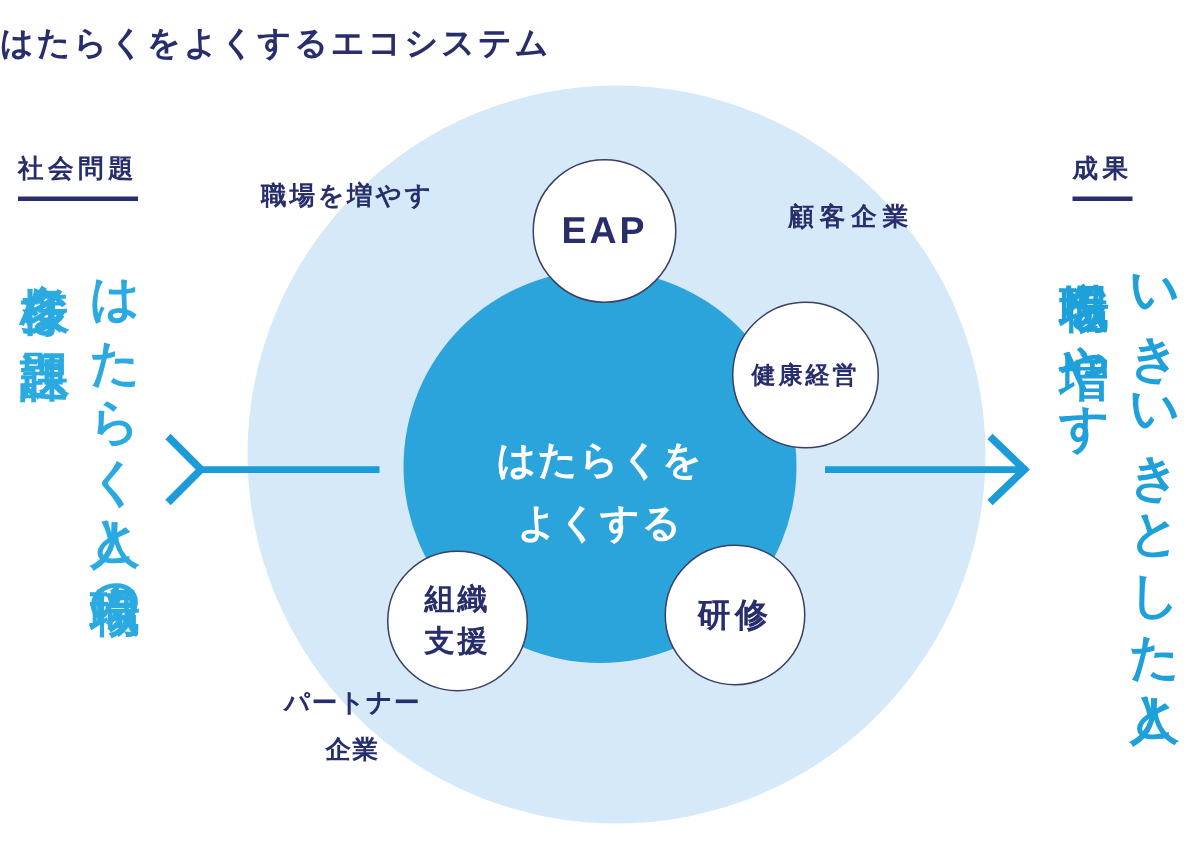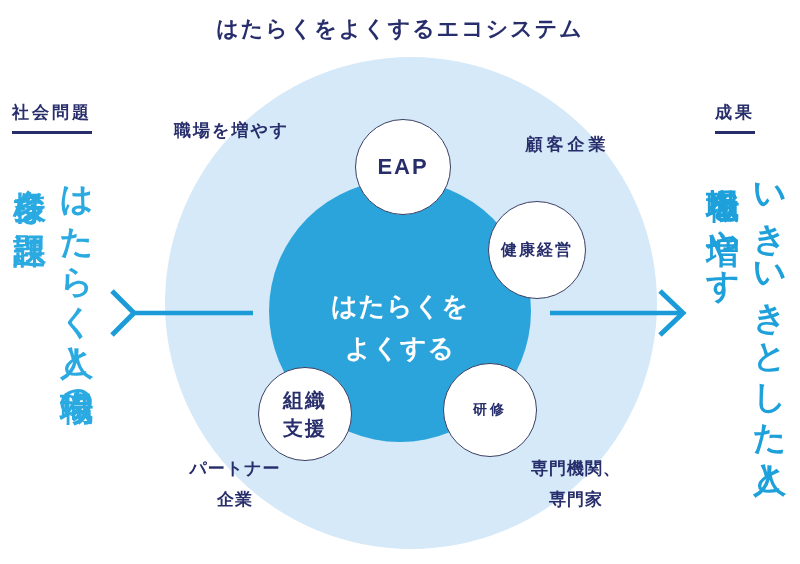--- a/index.html
+++ b/index.html
@@ -10,46 +10,46 @@
     --left-blue:#2baae2;
     --right-blue:#1ea0db;
   }
   *{margin:0;padding:0;box-sizing:border-box;}
   html,body{background:#fff;}
   .canvas{
     position:relative;width:800px;height:564px;background:#ffffff;overflow:hidden;
     font-family:"Liberation Sans","DejaVu Sans",sans-serif;
   }
   .title{
-    position:absolute;top:14px;left:0;right:0;text-align:center;
+    position:absolute;top:14px;left:0;right:0;
     font-size:22px;font-weight:bold;color:var(--navy);letter-spacing:2px;
   }
   .outer-circle{
     position:absolute;left:165px;top:57px;width:492px;height:492px;
     border-radius:50%;background:var(--outer-blue);
   }
   .center-circle{
     position:absolute;left:269px;top:180px;width:262px;height:262px;border-radius:50%;
     background:var(--center-blue);display:flex;align-items:center;justify-content:center;
   }
   .center-text{
     color:#ffffff;font-weight:bold;font-size:26px;line-height:1.6;
     text-align:center;white-space:pre-line;letter-spacing:1px;margin-top:34px;
   }
   .satellite{
     position:absolute;background:#ffffff;border:1.5px solid #3a3f63;border-radius:50%;
     display:flex;align-items:center;justify-content:center;text-align:center;
     color:var(--navy);font-weight:bold;
   }
   .sat-label{white-space:pre-line;}
-  .sat-eap{left:355px;top:119px;width:96px;height:96px;font-size:22px;letter-spacing:2px;}
+  .sat-eap{left:355px;top:106px;width:96px;height:96px;font-size:25px;letter-spacing:2px;}
   .sat-stress{left:222px;top:204px;width:96px;height:96px;font-size:15px;line-height:1.4;letter-spacing:1px;}
   .sat-health{left:488px;top:201px;width:98px;height:98px;font-size:16px;letter-spacing:2px;font-family:Liberation Serif, serif;}
   .sat-org{left:258px;top:367px;width:94px;height:94px;font-size:20px;line-height:1.4;letter-spacing:2px;}
-  .sat-training{left:443px;top:363px;width:94px;height:94px;font-size:14px;letter-spacing:3px;}
+  .sat-training{left:443px;top:363px;width:94px;height:94px;font-size:22px;letter-spacing:3px;}
   .stakeholder{
     position:absolute;color:var(--navy);font-weight:bold;font-size:17px;
     white-space:pre-line;text-align:center;
   }
   .st-top-left{left:174px;top:119px;letter-spacing:2px;}
   .st-top-right{left:500px;top:133px;width:135px;letter-spacing:4px;}
   .st-bottom-left{left:165px;top:454px;width:140px;line-height:1.8;letter-spacing:1px;}
   .st-bottom-right{left:505px;top:454px;width:142px;line-height:1.8;letter-spacing:1px;}
   .side-header{
     position:absolute;color:var(--navy);font-weight:bold;font-size:17px;letter-spacing:3px;
@@ -91,22 +91,20 @@
 支援</span>
   </div>
   <div class="satellite sat-training">
     <span class="sat-label">研修</span>
   </div>
 
   <div class="stakeholder st-top-left">職場を増やす</div>
   <div class="stakeholder st-top-right">顧客企業</div>
   <div class="stakeholder st-bottom-left">パートナー
 企業</div>
-  <div class="stakeholder st-bottom-right">専門機関、
-専門家</div>
 
   <div class="side-header sh-left">社会問題</div>
   <div class="side-header sh-right">成果</div>
 
   <div class="vertical-text vt-left">はたらく人と職場の
 多様な課題</div>
   <div class="vertical-text vt-right">いきいきとした人と
 職場を増やす</div>
 
   <svg class="arrows" width="800" height="564" viewBox="0 0 800 564">

